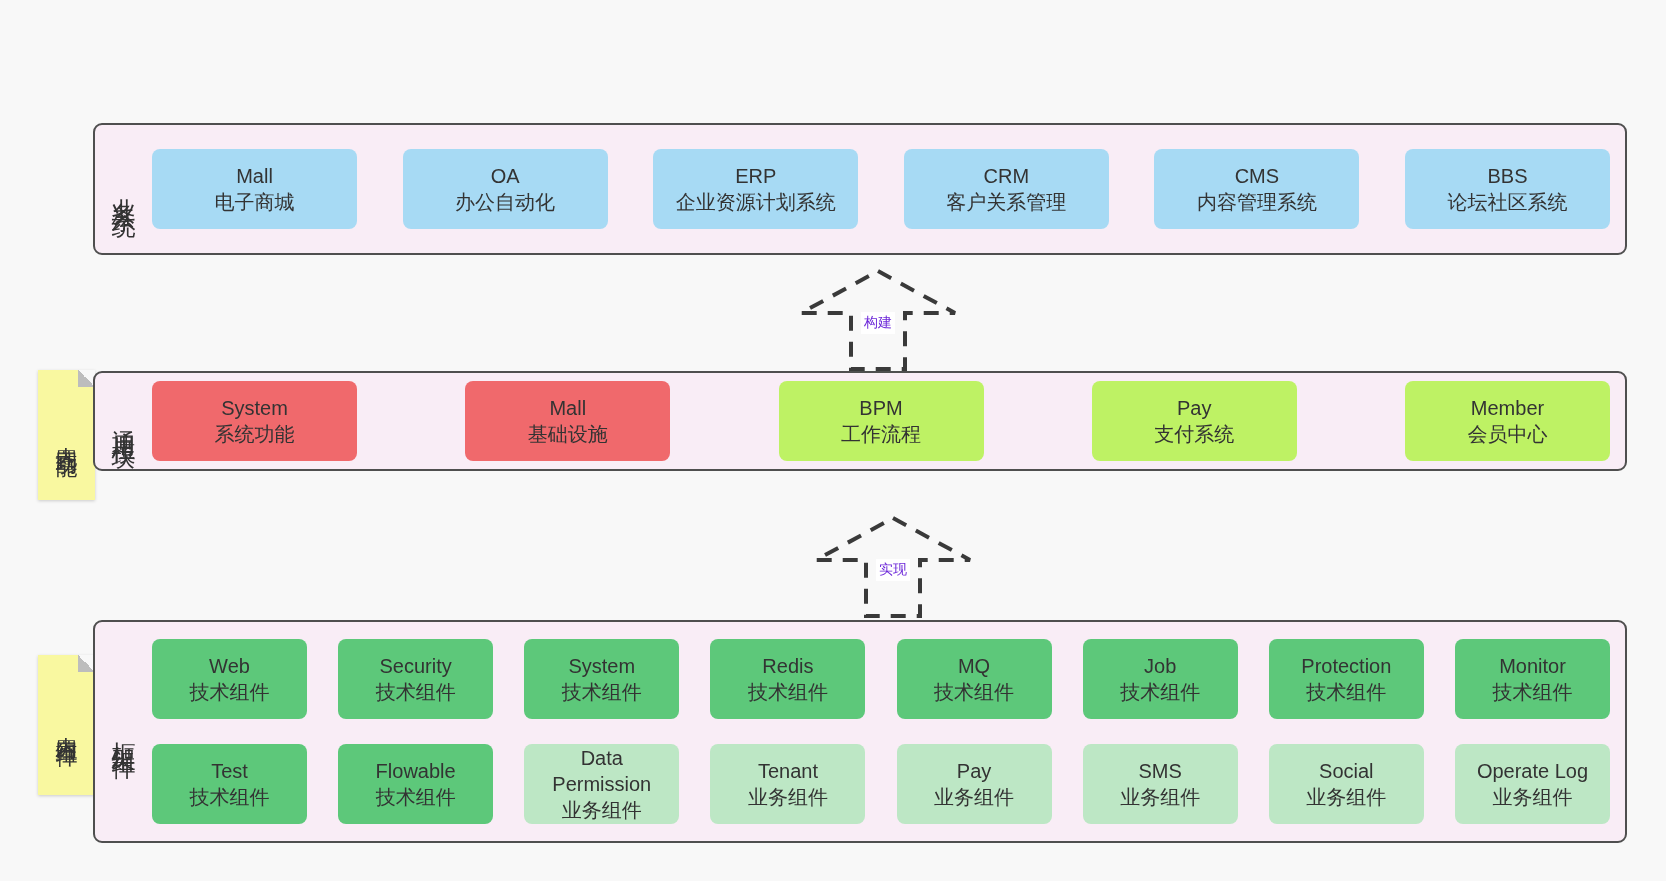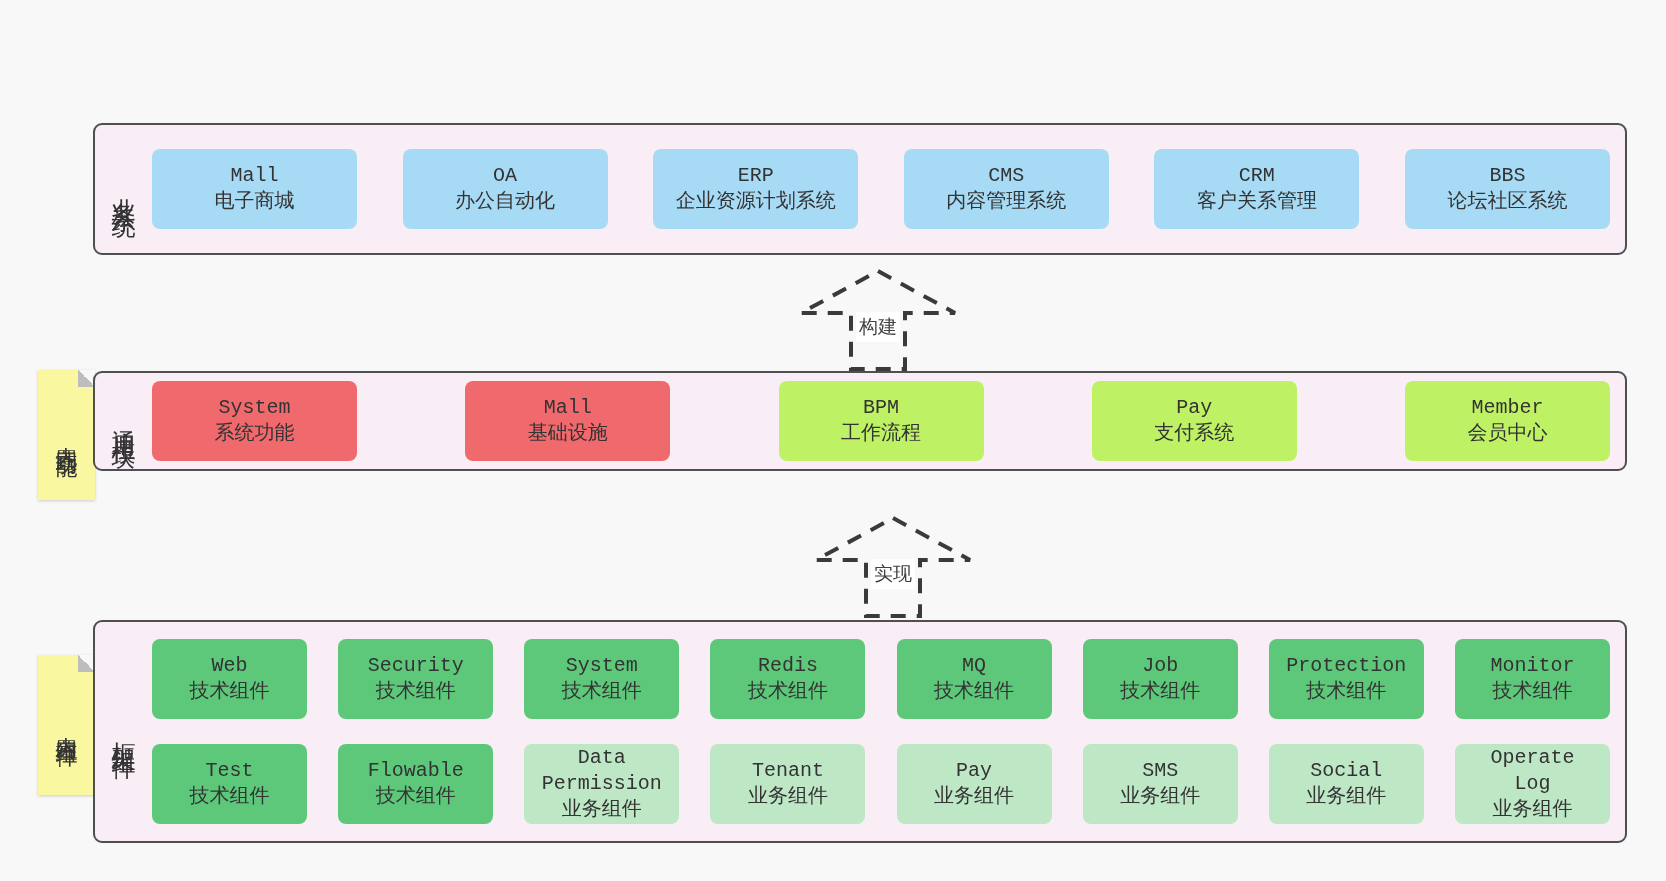--- a/index.html
+++ b/index.html
@@ -77,21 +77,20 @@
     height: 80px;
     border-radius: 8px;
     display: flex;
     flex-direction: column;
     justify-content: center;
     text-align: center;
     font-size: 20px;
     line-height: 1.3;
     box-sizing: border-box;
     padding: 0 12px;
-    font-family: Liberation Mono, monospace;
   }
   .w6 { width: 205px; }   
   .w8 { width: 155px; }   
   .blue       { background: #a7daf4; }
   .red        { background: #f0696c; }
   .pink       { background: #bef264; }
   .green      { background: #5dc87a; }
   .lightgreen { background: #bde7c5; }
   .box-title, .box-sub { width: 100%; }
 
@@ -138,22 +137,22 @@
     stroke-width: 4;
     stroke-dasharray: 15 11;
   }
   .arrow-label {
     position: absolute;
     top: 44px;
     left: 50%;
     transform: translateX(-50%);
     background: #ffffff;
     padding: 2px 3px;
-    font-size: 19px;
-    color: #404040;
+    font-size: 14px;
+    color: #6d28d9;
     white-space: nowrap;
   }
 </style>
 </head>
 <body>
 
 <div class="canvas">
 
   <div class="band" id="band-business">
     <div class="side-label">
@@ -166,26 +165,26 @@
       </div>
       <div class="box blue w6">
         <div class="box-title">OA</div>
         <div class="box-sub">办公自动化</div>
       </div>
       <div class="box blue w6">
         <div class="box-title">ERP</div>
         <div class="box-sub">企业资源计划系统</div>
       </div>
       <div class="box blue w6">
+        <div class="box-title">CRM</div>
+        <div class="box-sub">客户关系管理</div>
+      </div>
+      <div class="box blue w6">
         <div class="box-title">CMS</div>
         <div class="box-sub">内容管理系统</div>
-      </div>
-      <div class="box blue w6">
-        <div class="box-title">CRM</div>
-        <div class="box-sub">客户关系管理</div>
       </div>
       <div class="box blue w6">
         <div class="box-title">BBS</div>
         <div class="box-sub">论坛社区系统</div>
       </div>
     </div>
   </div>
 
   <div class="arrow" id="arrow-build">
     <svg viewBox="0 0 160 104">

